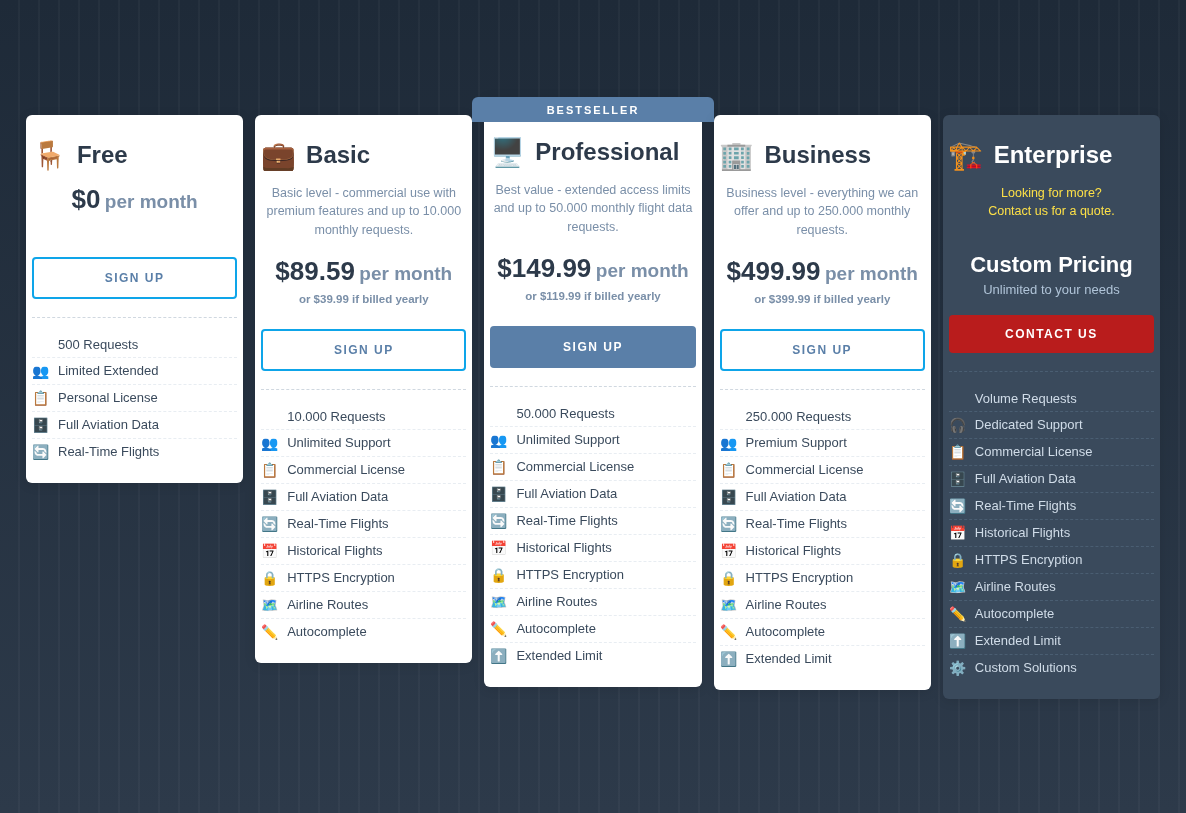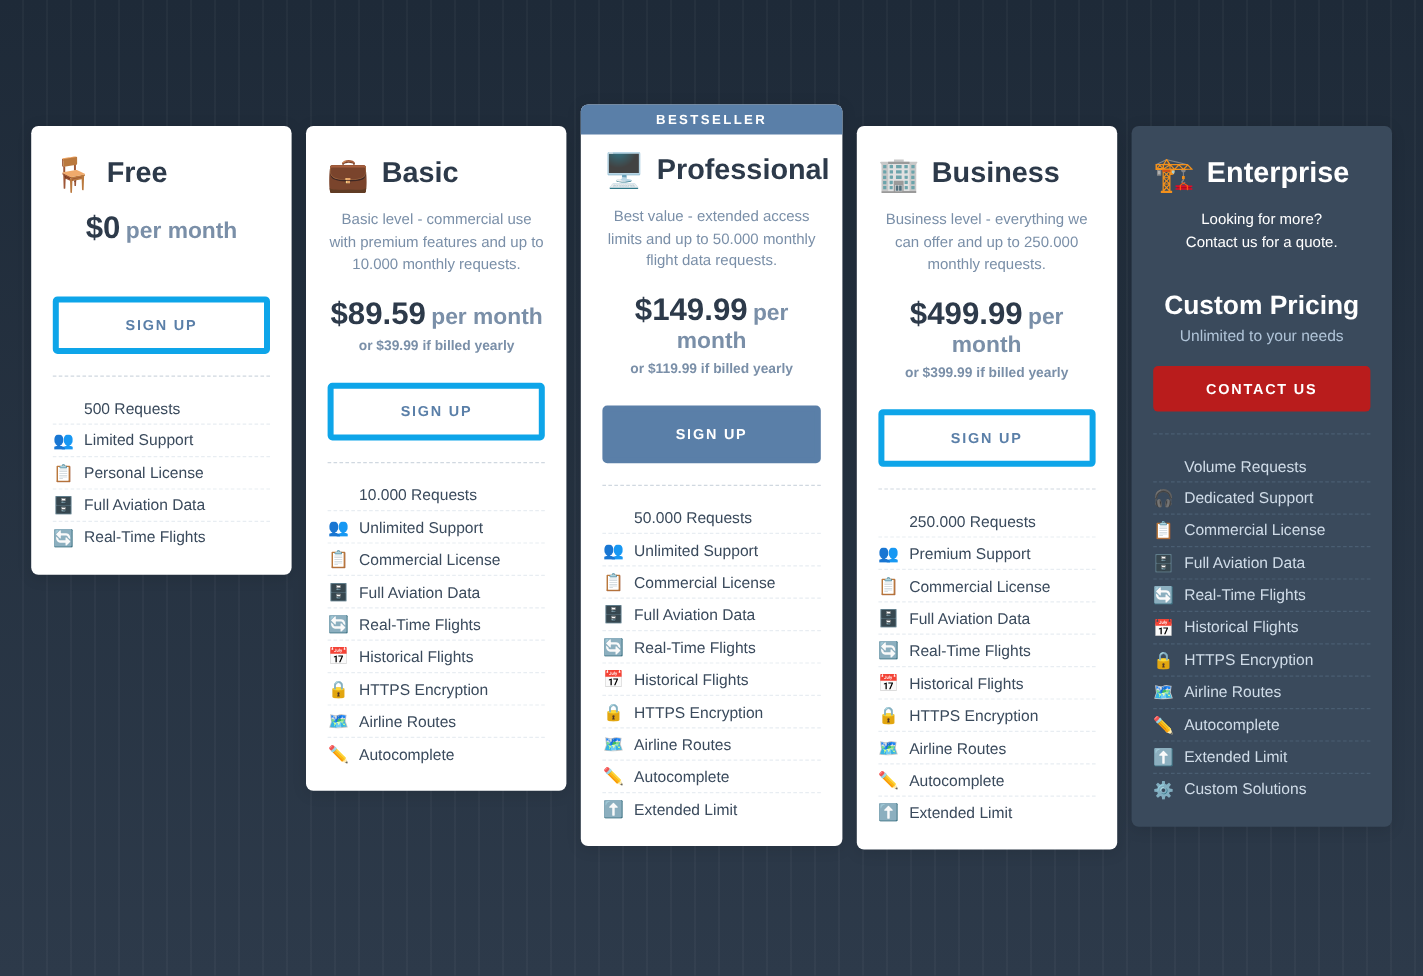--- a/index.html
+++ b/index.html
@@ -18,21 +18,21 @@
       align-items: flex-start;
       max-width: 1150px;
       width: 100%;
     }
     .plan-card {
       background: #fff;
       border-radius: 6px;
       flex: 1;
       min-width: 0;
       margin: 0 6px;
-      padding: 24px 18px 18px;
+      padding: 24px 6px 18px;
       position: relative;
       box-shadow: 0 2px 12px rgba(0,0,0,0.10);
     }
     .plan-card.featured {
       margin-top: -18px;
       padding-top: 14px;
     }
     .plan-card.enterprise {
       background: #3a4a5c;
       color: #fff;
@@ -68,21 +68,21 @@
     }
     .enterprise .plan-name { color: #fff; }
     .plan-desc {
       font-size: 12.5px;
       color: #7a8fa8;
       text-align: center;
       min-height: 52px;
       margin-bottom: 16px;
       line-height: 1.5;
     }
-    .enterprise .plan-desc { color: #ffffff; text-align: center; }
+    .enterprise .plan-desc { color: #fde047; text-align: center; }
     .plan-price {
       text-align: center;
       margin-bottom: 6px;
     }
     .price-main {
       font-size: 26px;
       font-weight: 800;
       color: #2d3a4a;
     }
     .price-period {
@@ -108,21 +108,21 @@
     .enterprise-pricing-sub {
       font-size: 13px;
       color: #b0c4d8;
       text-align: center;
       margin-bottom: 18px;
     }
     .btn-signup {
       display: block;
       width: 100%;
       padding: 12px 0;
-      border: 5px solid #0ea5e9;
+      border: 2px solid #0ea5e9;
       background: #fff;
       color: #5a7fa8;
       font-size: 12px;
       font-weight: 700;
       letter-spacing: 1.5px;
       border-radius: 4px;
       cursor: pointer;
       text-align: center;
       margin-bottom: 0;
       text-transform: uppercase;
@@ -206,21 +206,21 @@
     <div class="price-yearly"></div>
       <button class="btn-signup">SIGN UP</button>
       <hr class="divider">
       <ul class="feature-list">
         <li>
       <span class="feature-icon"></span>
       <span>500 Requests</span>
     </li>
         <li>
       <span class="feature-icon">👥</span>
-      <span>Limited Support</span>
+      <span>Limited Extended</span>
     </li>
         <li>
       <span class="feature-icon">📋</span>
       <span>Personal License</span>
     </li>
         <li>
       <span class="feature-icon">🗄️</span>
       <span>Full Aviation Data</span>
     </li>
         <li>

